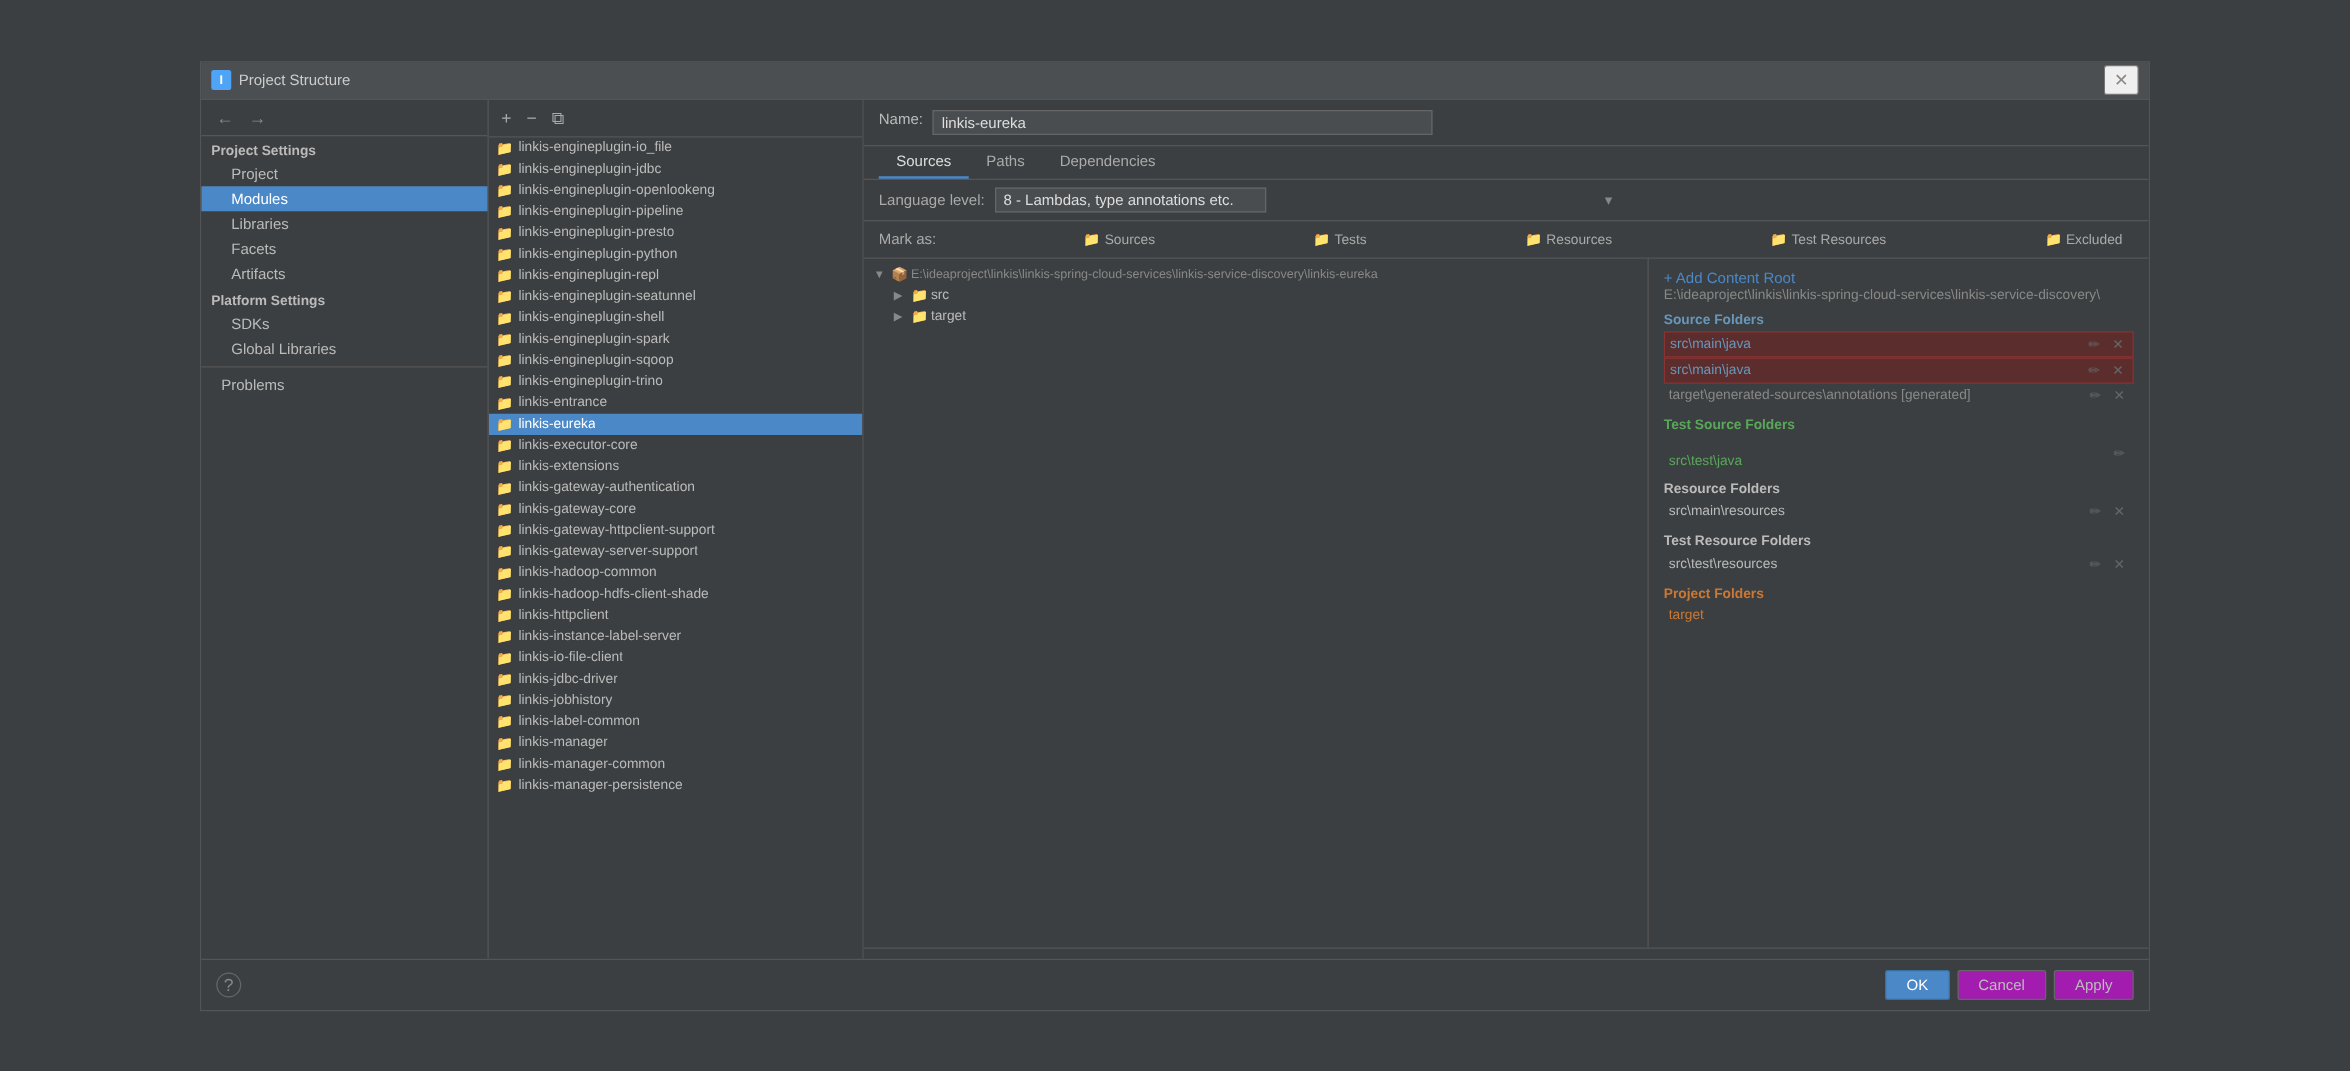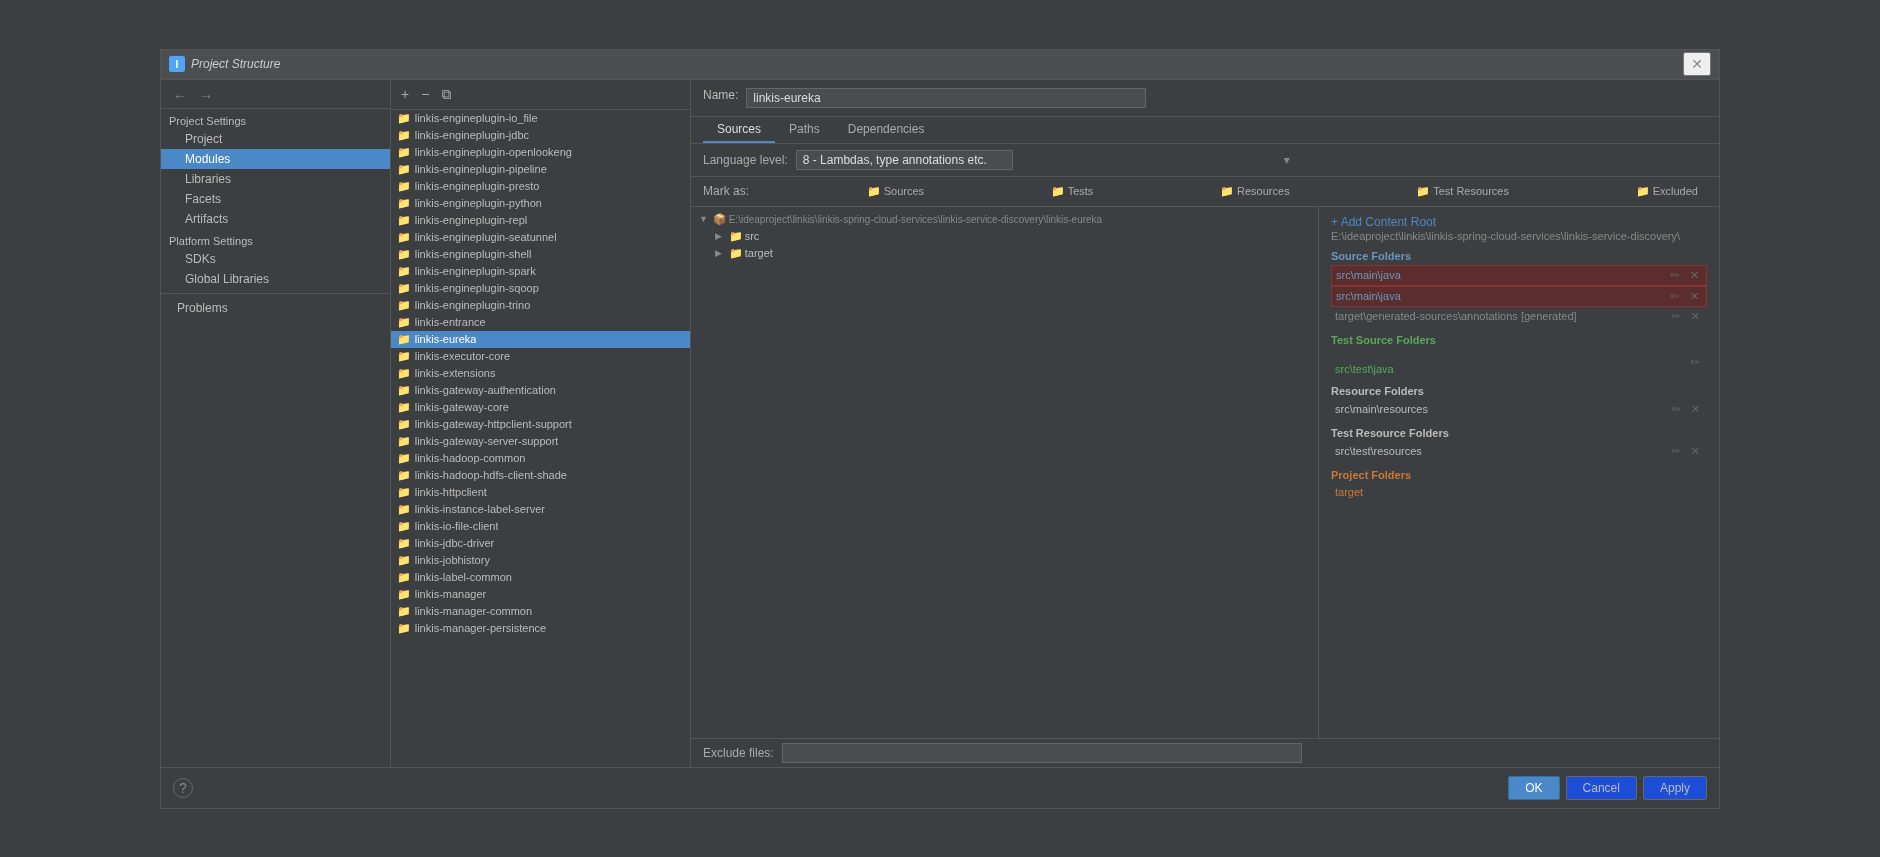--- a/index.html
+++ b/index.html
@@ -42,21 +42,20 @@
       justify-content: center;
       font-size: 10px;
       color: white;
       font-weight: bold;
       flex-shrink: 0;
     }
     .title-bar-text {
       color: #cccccc;
       font-size: 12px;
       flex: 1;
-      font-style: italic;
     }
     .title-bar-close {
       cursor: pointer;
       color: #888;
       font-size: 14px;
       padding: 2px 6px;
     }
     .main-content {
       display: flex;
       flex: 1;
@@ -81,21 +80,21 @@
     .nav-btn {
       background: none;
       border: none;
       color: #888;
       cursor: pointer;
       font-size: 14px;
       padding: 2px 4px;
     }
     .sidebar-section-label {
       font-size: 11px;
-      font-weight: normal;
+      font-weight: bold;
       color: #bbbbbb;
       padding: 6px 8px 2px 8px;
     }
     .sidebar-item {
       padding: 3px 8px 3px 16px;
       cursor: pointer;
       color: #bbbbbb;
       font-size: 12px;
     }
     .sidebar-item.active {
@@ -415,21 +414,21 @@
       display: flex;
       justify-content: flex-end;
       align-items: center;
       padding: 8px 12px;
       border-top: 1px solid #555;
       gap: 6px;
       flex-shrink: 0;
       background: #3c3f41;
     }
     .footer-btn {
-      background: #1d4ed8;
+      background: #a21caf;
       border: 1px solid #666;
       color: #bbbbbb;
       font-size: 12px;
       padding: 4px 16px;
       cursor: pointer;
       border-radius: 2px;
     }
     .footer-btn.primary {
       background: #4a88c7;
       border-color: #3a70a0;
@@ -768,24 +767,20 @@
           <div class="folder-section">
             <div class="folder-section-title" style="color:#cc7832;">Project Folders</div>
             <div class="folder-row">
               <span class="folder-row-path excluded">target</span>
             </div>
           </div>
         </div>
       </div>
 
       <div class="bottom-area">
-        <div class="exclude-row">
-          <span class="exclude-label">Exclude files:</span>
-          <input class="exclude-input" type="text" style="">
-        </div>
       </div>
     </div>
   </div>
 
   <div class="footer">
     <div class="help-icon">?</div>
     <button class="footer-btn primary">OK</button>
     <button class="footer-btn">Cancel</button>
     <button class="footer-btn">Apply</button>
   </div>

